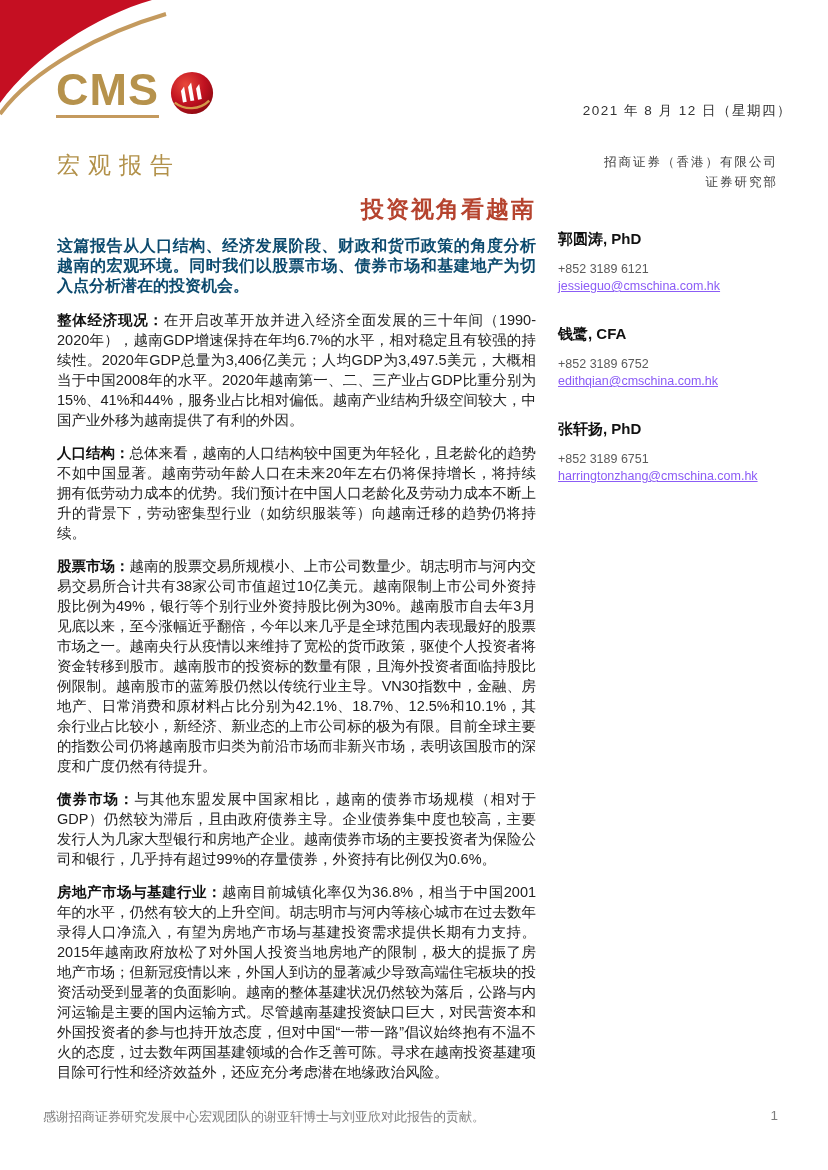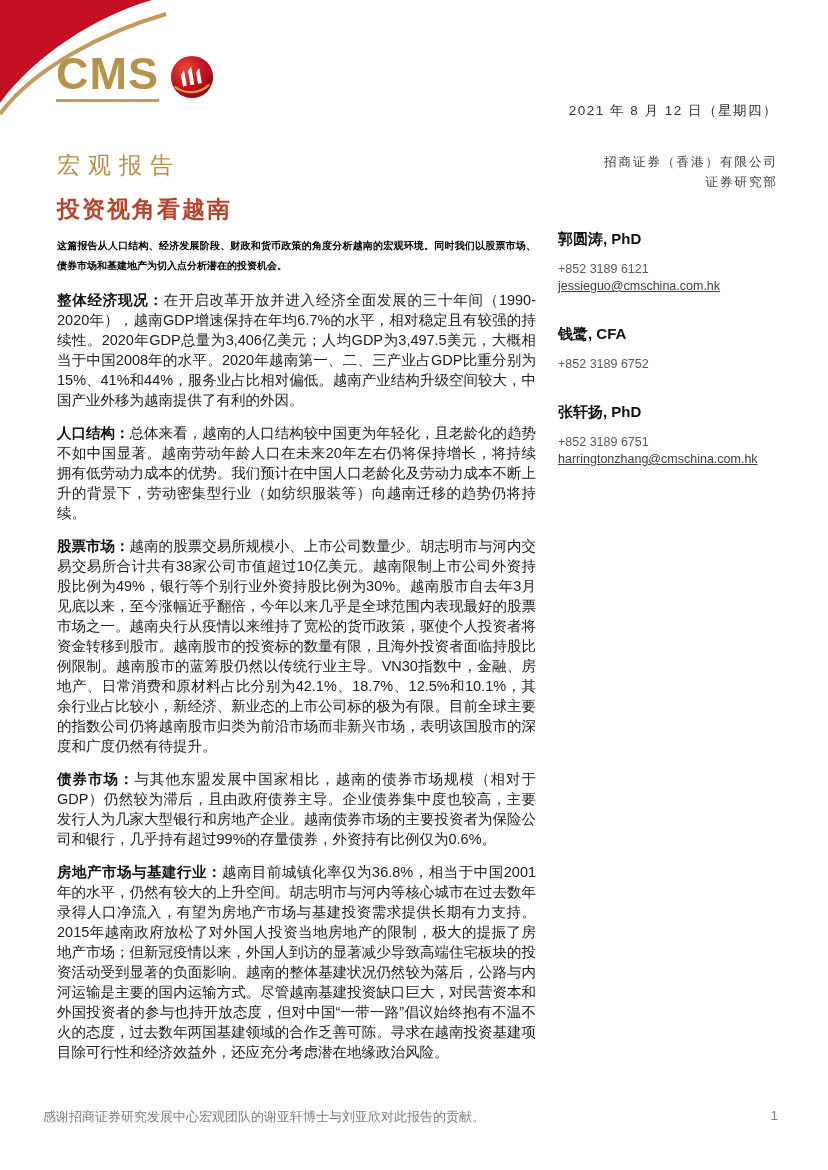--- a/index.html
+++ b/index.html
@@ -5,67 +5,68 @@
   html,body{margin:0;padding:0;background:#e8e8e8;}
   .page{
     position:relative;width:828px;height:1170px;margin:0 auto;
     background:#ffffff;overflow:hidden;
     font-family:"Liberation Sans","DejaVu Sans",sans-serif;
     color:#1e1e1e;
   }
   
   .corner{position:absolute;left:0;top:0;width:175px;height:135px;}
   
-  .logo-row{position:absolute;left:56px;top:52px;display:flex;align-items:flex-end;}
+  .logo-row{position:absolute;left:56px;top:68px;display:flex;align-items:flex-end;}
   .cms-word{
     font-size:45px;font-weight:bold;color:#B6924C;letter-spacing:1px;
     border-bottom:3px solid #C49A5E;padding-bottom:3px;line-height:44px;
   }
   .ball{width:46px;height:46px;margin:0 8px 2px 10px;}
   .brand-cn{
     font-size:36px;font-weight:bold;color:#B6924C;letter-spacing:4px;
     border-bottom:3px solid #C49A5E;padding-bottom:6px;line-height:40px;
     font-family:"Liberation Serif","DejaVu Serif",serif;
   }
   
   .date{
-    position:absolute;right:50px;top:102px;font-size:13.5px;color:#333;
+    position:absolute;right:36px;top:102px;font-size:13.5px;color:#333;
     letter-spacing:1.5px;
   }
   .company{
     position:absolute;right:50px;top:152px;text-align:right;
     font-size:12.5px;color:#404040;line-height:20px;letter-spacing:2px;
     font-family:"Liberation Serif","DejaVu Serif",serif;
   }
   
   .main{position:absolute;left:57px;top:150px;width:479px;}
   .kicker{
     font-size:23px;color:#B2914A;letter-spacing:8px;margin:0 0 13px 0;
     font-family:"Liberation Serif","DejaVu Serif",serif;
   }
   .title{
     font-size:23px;font-weight:bold;color:#B5432E;letter-spacing:2px;margin:0 0 11px 0;
     font-family:Liberation Sans, sans-serif;
+    text-align:right;
   }
   .abstract{
-    font-size:10px;font-weight:bold;line-height:20px;margin:0 0 14px 0;
-    text-align:justify;color:#000000;
+    font-size:16px;font-weight:bold;line-height:20px;margin:0 0 14px 0;
+    text-align:justify;color:#0c4a6e;
   }
   .sec{
     font-size:14.5px;line-height:20px;margin:0 0 13px 0;
     text-align:justify;color:#222;
   }
   .sec b{color:#111;}
   
   .analysts{position:absolute;left:558px;top:230px;width:230px;}
   .analyst{margin-bottom:30px;}
   .analyst .name{font-size:15px;font-weight:bold;color:#111;margin-bottom:12px;}
   .analyst .phone{font-size:12.5px;color:#5a5a5a;line-height:17px;}
   .analyst .email{font-size:12.5px;line-height:17px;}
-  .analyst .email a{color:#404040;text-decoration:underline;}
+  .analyst .email a{color:#8b5cf6;text-decoration:underline;}
   
   .ack{
     position:absolute;left:43px;top:1108px;width:600px;
     font-size:13px;color:#7d7d7d;
     font-family:"Liberation Serif","DejaVu Serif",serif;
   }
   .pagenum{position:absolute;right:50px;top:1108px;font-size:13.5px;color:#7d7d7d;}
 </style>
 </head>
 <body>
@@ -123,20 +124,21 @@
 
   <div class="analysts">
     <div class="analyst">
       <div class="name">郭圆涛, PhD</div>
       <div class="phone">+852 3189 6121</div>
       <div class="email"><a href="#">jessieguo@cmschina.com.hk</a></div>
     </div>
     <div class="analyst">
       <div class="name">钱鹭, CFA</div>
       <div class="phone">+852 3189 6752</div>
+      <div class="email"><a href="#">edithqian@cmschina.com.hk</a></div>
     </div>
     <div class="analyst">
       <div class="name">张轩扬, PhD</div>
       <div class="phone">+852 3189 6751</div>
       <div class="email"><a href="#">harringtonzhang@cmschina.com.hk</a></div>
     </div>
   </div>
 
   <div class="ack">感谢招商证券研究发展中心宏观团队的谢亚轩博士与刘亚欣对此报告的贡献。</div>
   <div class="pagenum">1</div>

